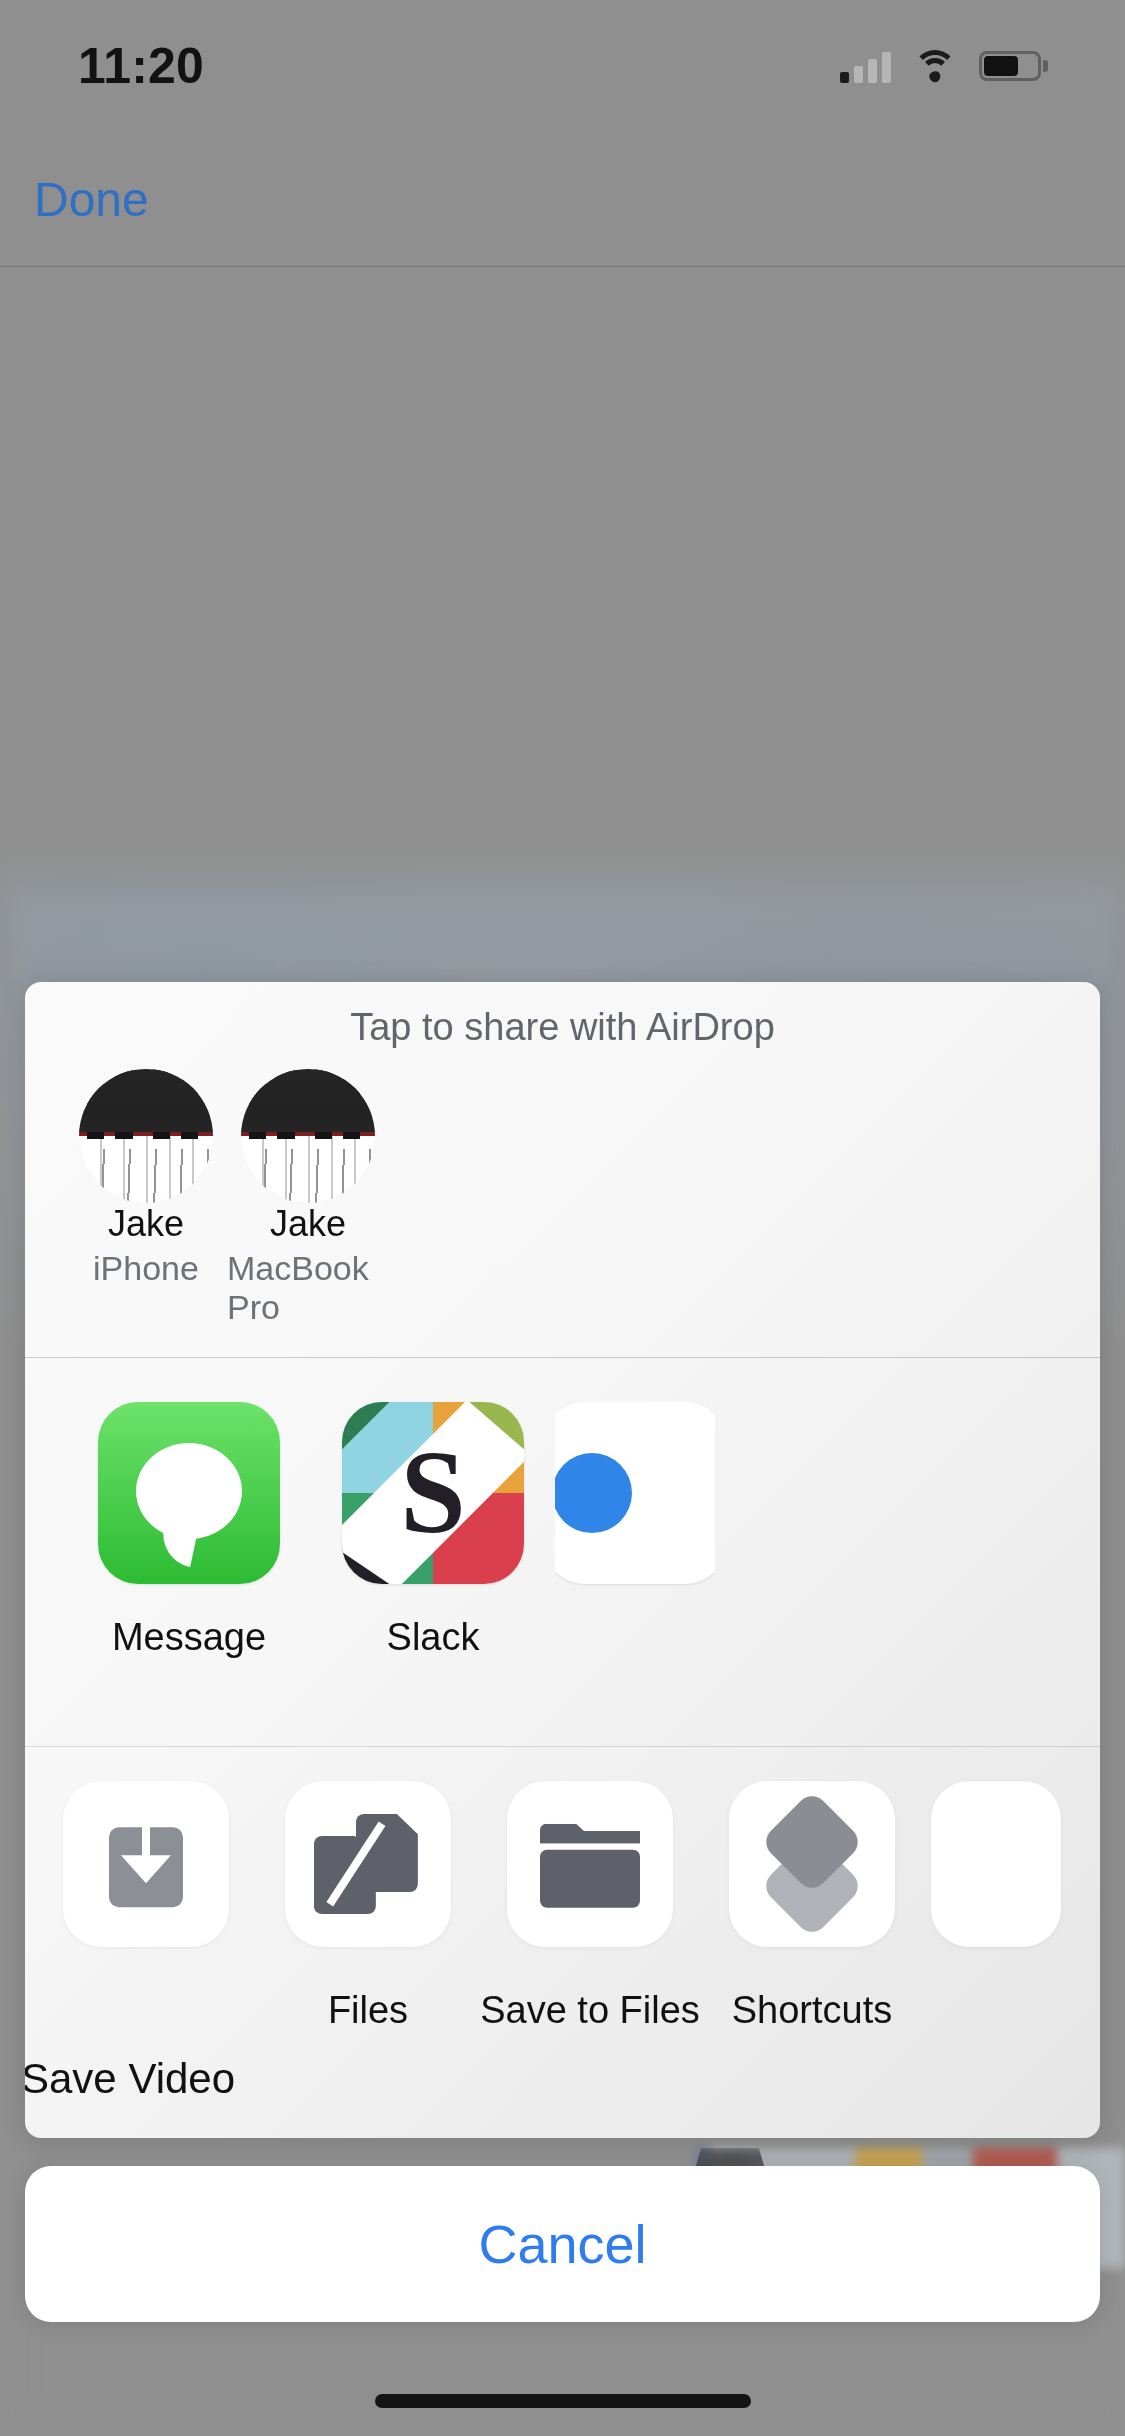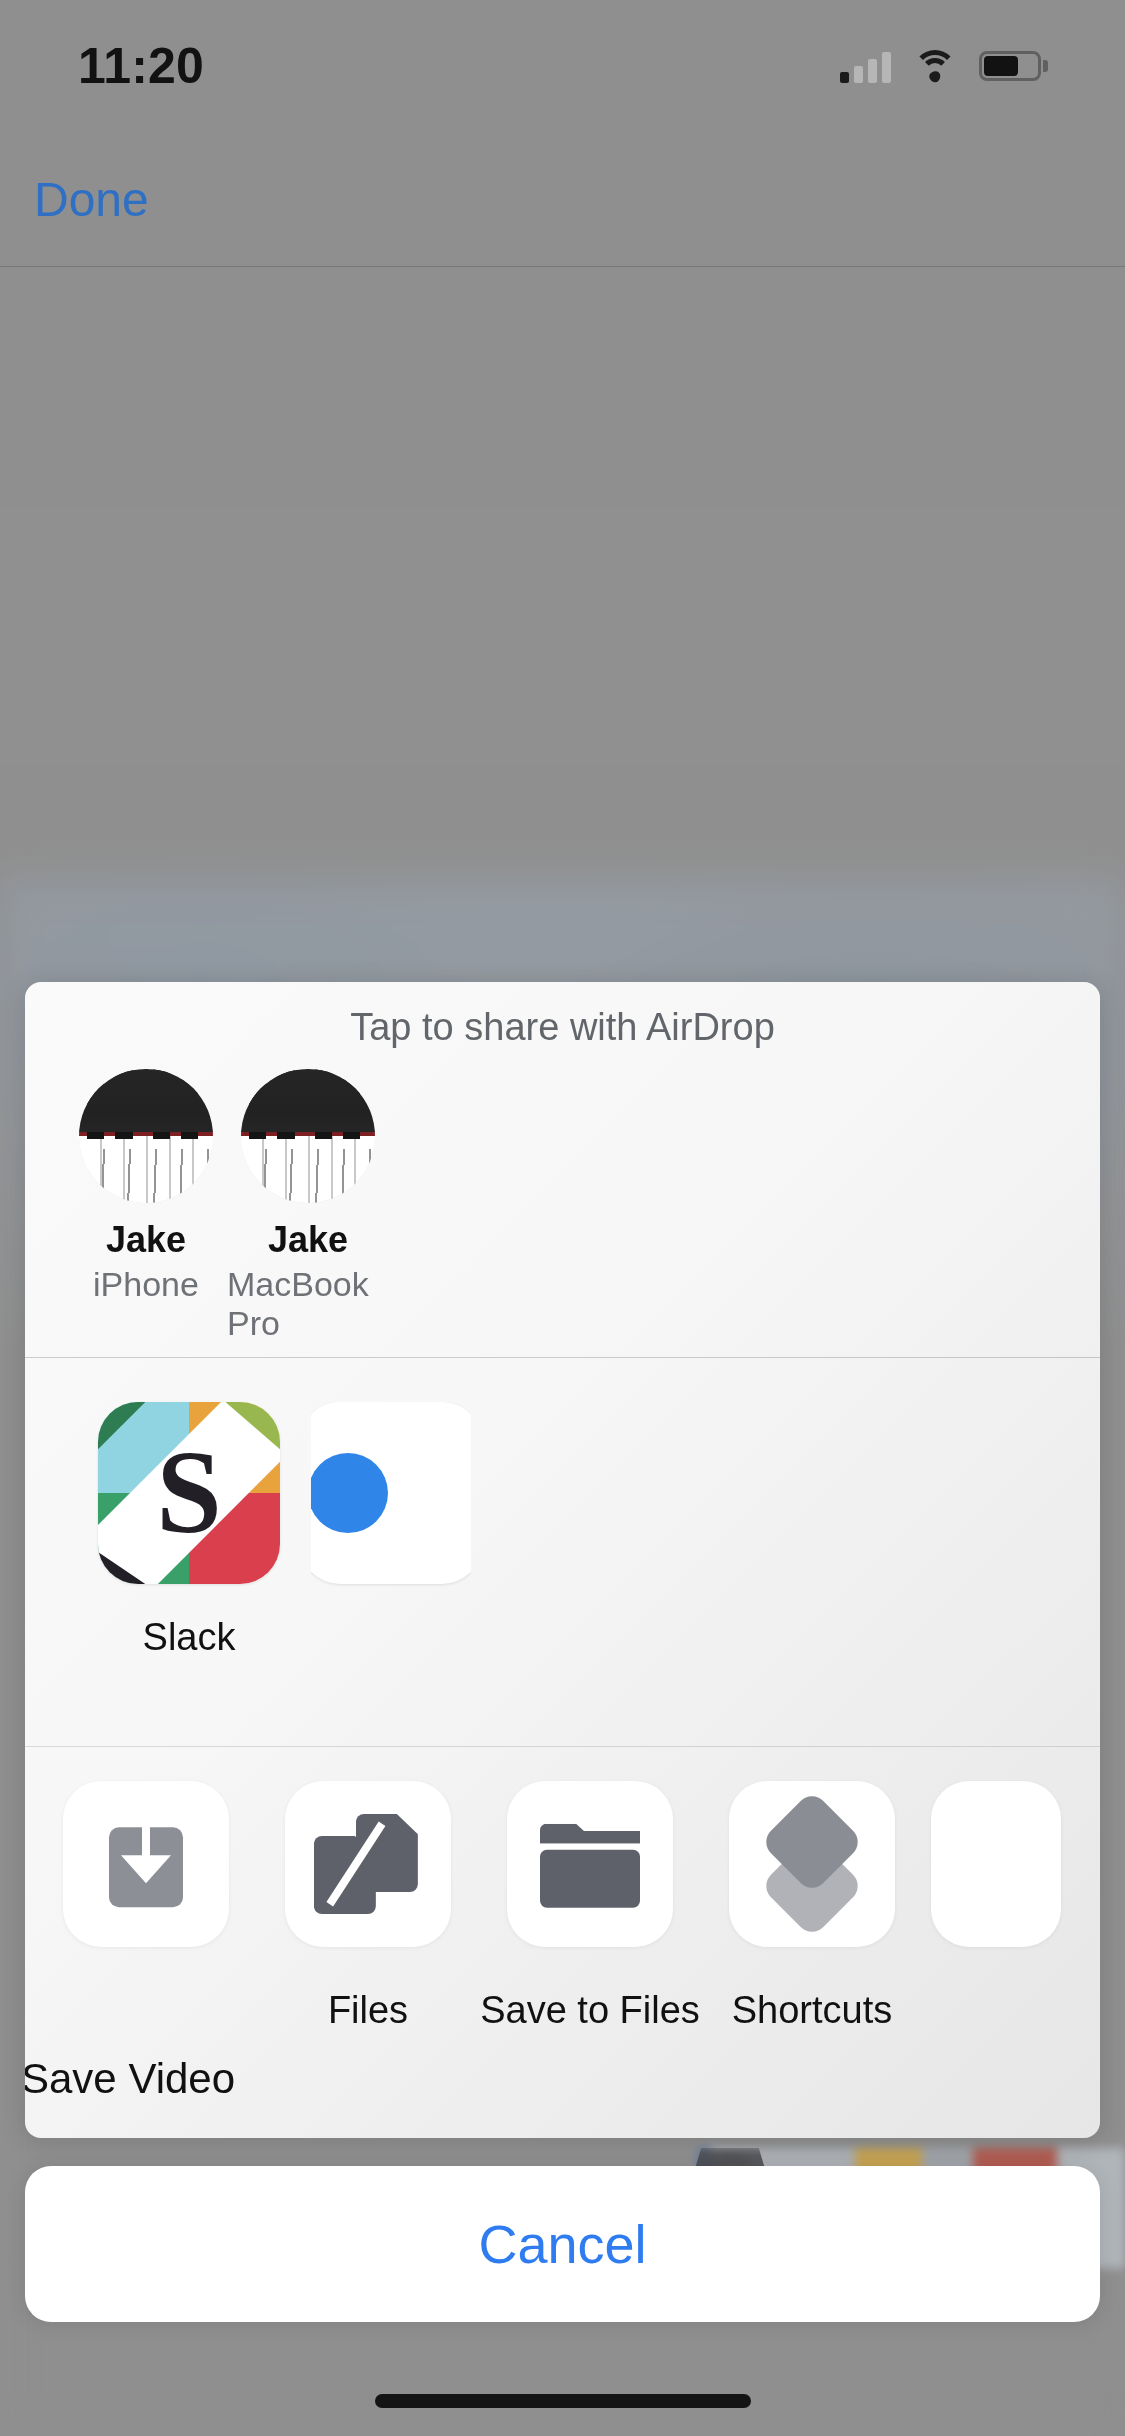--- a/index.html
+++ b/index.html
@@ -125,21 +125,21 @@
     position:absolute; left:0; right:0; top:0; height:47%;
     background:linear-gradient(#0d0d0d 0%,#1c1c1c 70%,#262626 100%);
     border-radius:50% 50% 0 0 / 42% 42% 0 0;
   }
   .avatar .strings {
     position:absolute; left:0; right:0; bottom:0; height:40%;
     background:repeating-linear-gradient(92deg, transparent 0 24px, rgba(60,60,60,.55) 24px 26px);
   }
   .avatar .sheen { position:absolute; inset:0;
     background:linear-gradient(180deg, rgba(255,255,255,.10), transparent 45%); }
-  .ad-name { font-size:36px; color:#111; margin-top:16px; font-weight:700; }
+  .ad-name { font-size:36px; color:#111; font-weight:400; }
   .ad-device { font-size:34px; color:#6e7176; margin-top:4px; }
 
   .divider { height:1px; background:rgba(0,0,0,.18); }
   .divider.soft { background:rgba(60,60,80,.16); }
 
   
   #apps-section { height:388px; padding:44px 0 0 42px; display:flex; gap:0; }
   .app-item { width:244px; flex:0 0 244px; display:flex; flex-direction:column; align-items:center; }
   .app-icon { width:182px; height:182px; border-radius:40px; overflow:hidden;
               position:relative; box-shadow:0 1px 3px rgba(0,0,0,.10); }
@@ -324,20 +324,27 @@
         <div class="ad-device">MacBook Pro</div>
       </div>
 
     </div>
   </div>
 
   <div class="divider"></div>
 
   <div id="apps-section">
 
+    <div class="app-item">
+      <div class="app-icon ic-message">
+        <div class="bubble"></div>
+          <div class="tail"></div>
+      </div>
+      <div class="app-label">Message</div>
+    </div>
 
 
     <div class="app-item">
       <div class="app-icon ic-slack">
         <div class="q tl"></div>
           <div class="q tr"></div>
           <div class="q bl"></div>
           <div class="q br"></div>
         <div class="band"></div>
         <div class="corner-gr"></div>

